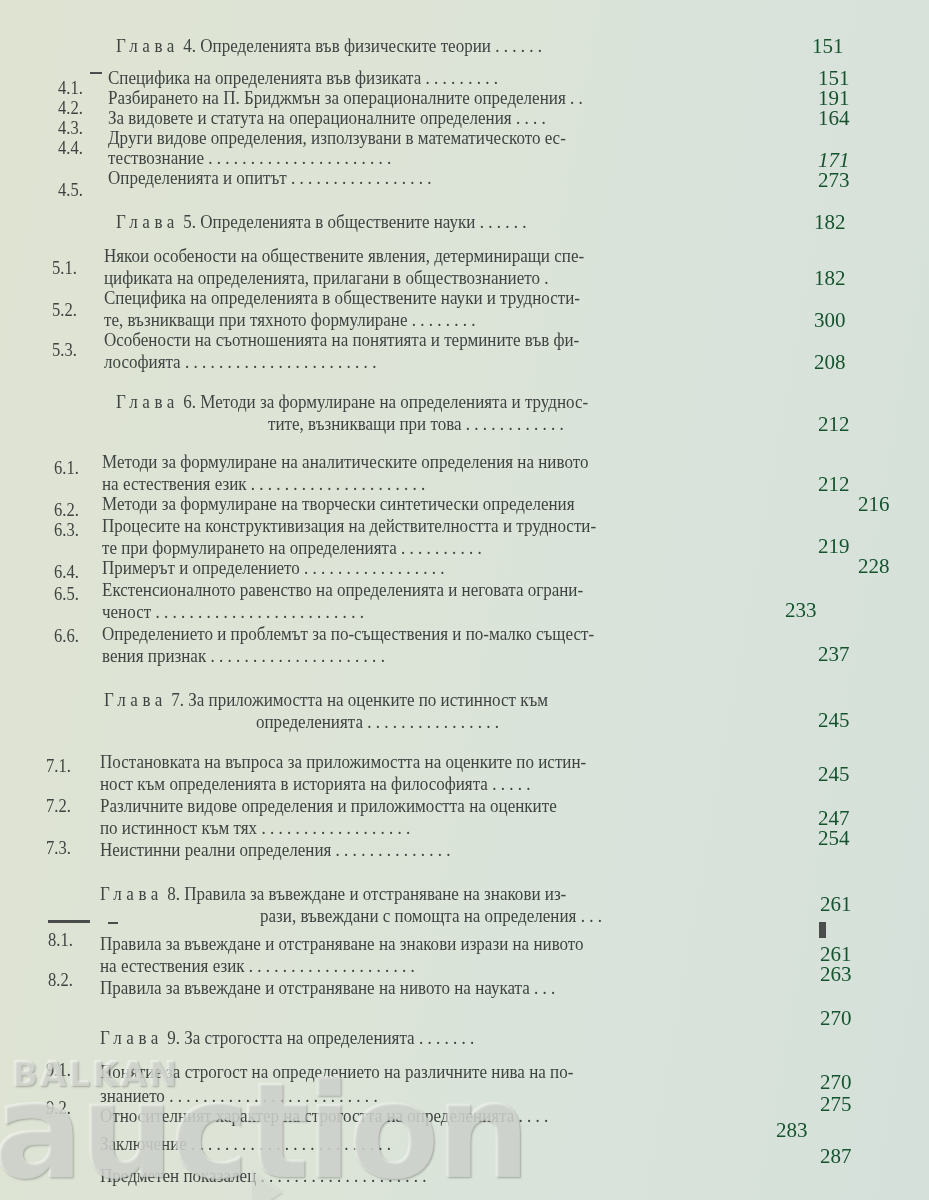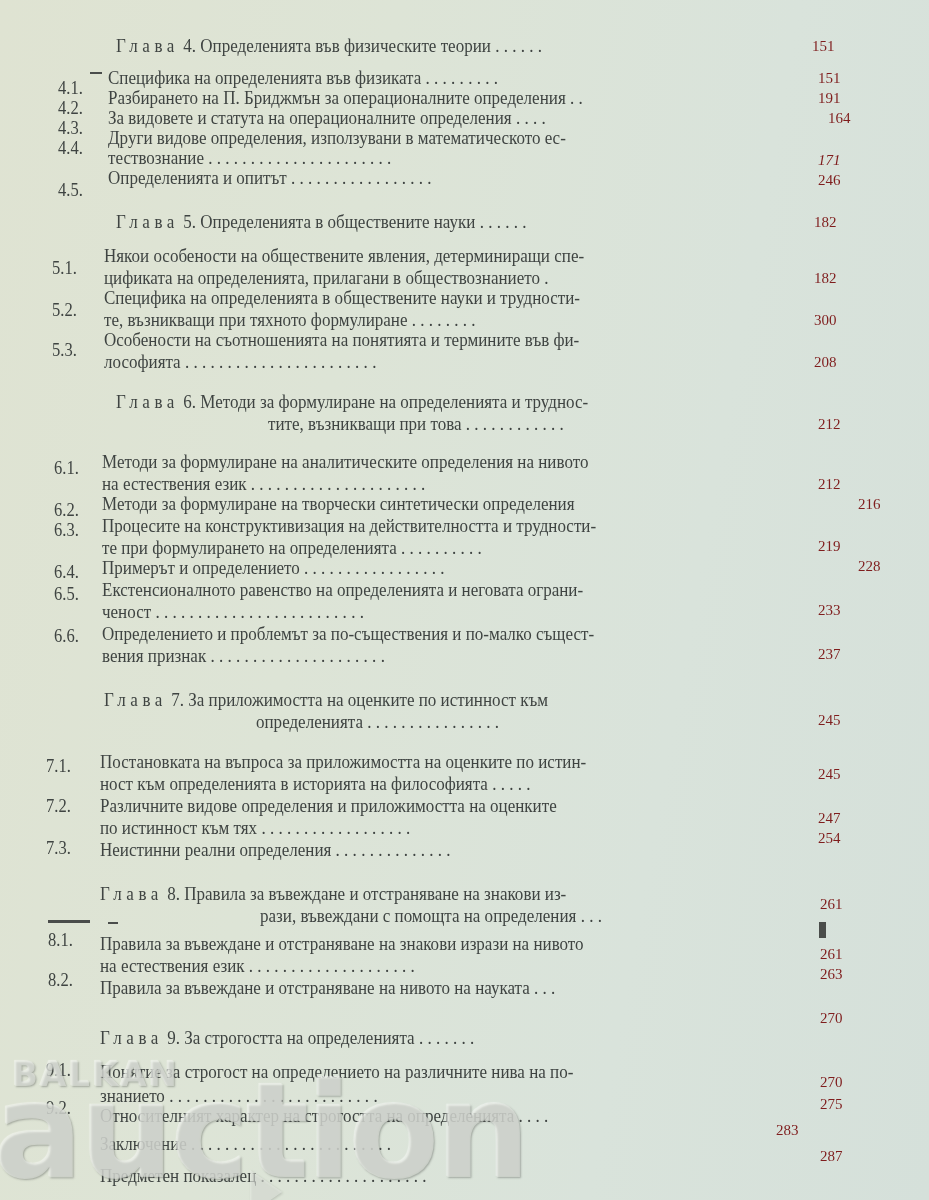--- a/index.html
+++ b/index.html
@@ -13,22 +13,22 @@
     .line {
       position: absolute; white-space: nowrap;
       font-size: 18.5px; line-height: 20px; transform-origin: left top;
       transform: scaleX(0.92);
     }
     .num {
       position: absolute; font-size: 18px; line-height: 20px; white-space: nowrap;
       transform: scaleX(0.92); transform-origin: left top;
     }
     .pg {
-      position: absolute; font-size: 15px; line-height: 20px; white-space: nowrap;
-      color: #7f1d1d;
+      position: absolute; font-size: 21px; line-height: 20px; white-space: nowrap;
+      color: #14532d;
     }
     .chap-label { letter-spacing: 5px; }
     .mark { position: absolute; background: #4a4d4b; }
     .watermark {
       position: absolute; left: 0; top: 1040px; pointer-events: none;
       font-family: "DejaVu Sans", sans-serif; font-weight: bold;
       color: rgba(235,238,232,0.55);
       text-shadow: 1px 1px 2px rgba(90,95,92,0.45), -1px -1px 1px rgba(255,255,255,0.5);
     }
     .wm-top { position: absolute; left: 12px; top: 14px; font-size: 34px; letter-spacing: 2px; }
@@ -56,30 +56,30 @@
   <div class="num" style="left:58px;top:78px;">4.1.</div>
   <div class="line" style="left:108px;top:68px;">Специфика на определенията във физиката . . . . . . . . .</div>
   <div class="pg" style="left:818px;top:68px;">151</div>
 
   <div class="num" style="left:58px;top:98px;">4.2.</div>
   <div class="line" style="left:108px;top:88px;">Разбирането на П. Бриджмън за операционалните определения . .</div>
   <div class="pg" style="left:818px;top:88px;">191</div>
 
   <div class="num" style="left:58px;top:118px;">4.3.</div>
   <div class="line" style="left:108px;top:108px;">За видовете и статута на операционалните определения . . . .</div>
-  <div class="pg" style="left:818px;top:108px;margin-left:10px;">164</div>
+  <div class="pg" style="left:818px;top:108px;">164</div>
 
   <div class="num" style="left:58px;top:138px;">4.4.</div>
   <div class="line" style="left:108px;top:128px;">Други видове определения, използувани в математическото ес-</div>
   <div class="line" style="left:108px;top:148px;">тествознание . . . . . . . . . . . . . . . . . . . . . .</div>
   <div class="pg" style="left:818px;top:150px;font-style:italic;">171</div>
 
   <div class="num" style="left:58px;top:180px;">4.5.</div>
   <div class="line" style="left:108px;top:168px;">Определенията и опитът . . . . . . . . . . . . . . . . .</div>
-  <div class="pg" style="left:818px;top:170px;">246</div>
+  <div class="pg" style="left:818px;top:170px;">273</div>
 
   <div class="line" style="left:116px;top:212px;">
     <span class="chap-label">Глава</span>
     <span>5.</span>
     <span>Определенията в обществените науки . . . . . .</span>
   </div>
   <div class="pg" style="left:814px;top:212px;">182</div>
 
   <div class="num" style="left:52px;top:258px;">5.1.</div>
   <div class="line" style="left:104px;top:246px;">Някои особености на обществените явления, детерминиращи спе-</div>
@@ -118,21 +118,21 @@
   <div class="line" style="left:102px;top:538px;">те при формулирането на определенията . . . . . . . . . .</div>
   <div class="pg" style="left:818px;top:536px;">219</div>
 
   <div class="num" style="left:54px;top:562px;">6.4.</div>
   <div class="line" style="left:102px;top:558px;">Примерът и определението . . . . . . . . . . . . . . . . .</div>
   <div class="pg" style="left:818px;top:556px;margin-left:40px;">228</div>
 
   <div class="num" style="left:54px;top:584px;">6.5.</div>
   <div class="line" style="left:102px;top:580px;">Екстенсионалното равенство на определенията и неговата ограни-</div>
   <div class="line" style="left:102px;top:602px;">ченост . . . . . . . . . . . . . . . . . . . . . . . . .</div>
-  <div class="pg" style="left:818px;top:600px;">233</div>
+  <div class="pg" style="left:785px;top:600px;">233</div>
 
   <div class="num" style="left:54px;top:626px;">6.6.</div>
   <div class="line" style="left:102px;top:624px;">Определението и проблемът за по-съществения и по-малко същест-</div>
   <div class="line" style="left:102px;top:646px;">вения признак . . . . . . . . . . . . . . . . . . . . .</div>
   <div class="pg" style="left:818px;top:644px;">237</div>
 
   <div class="line" style="left:104px;top:690px;">
     <span class="chap-label">Глава</span>
     <span>7.</span>
     <span>За приложимостта на оценките по истинност към</span>

